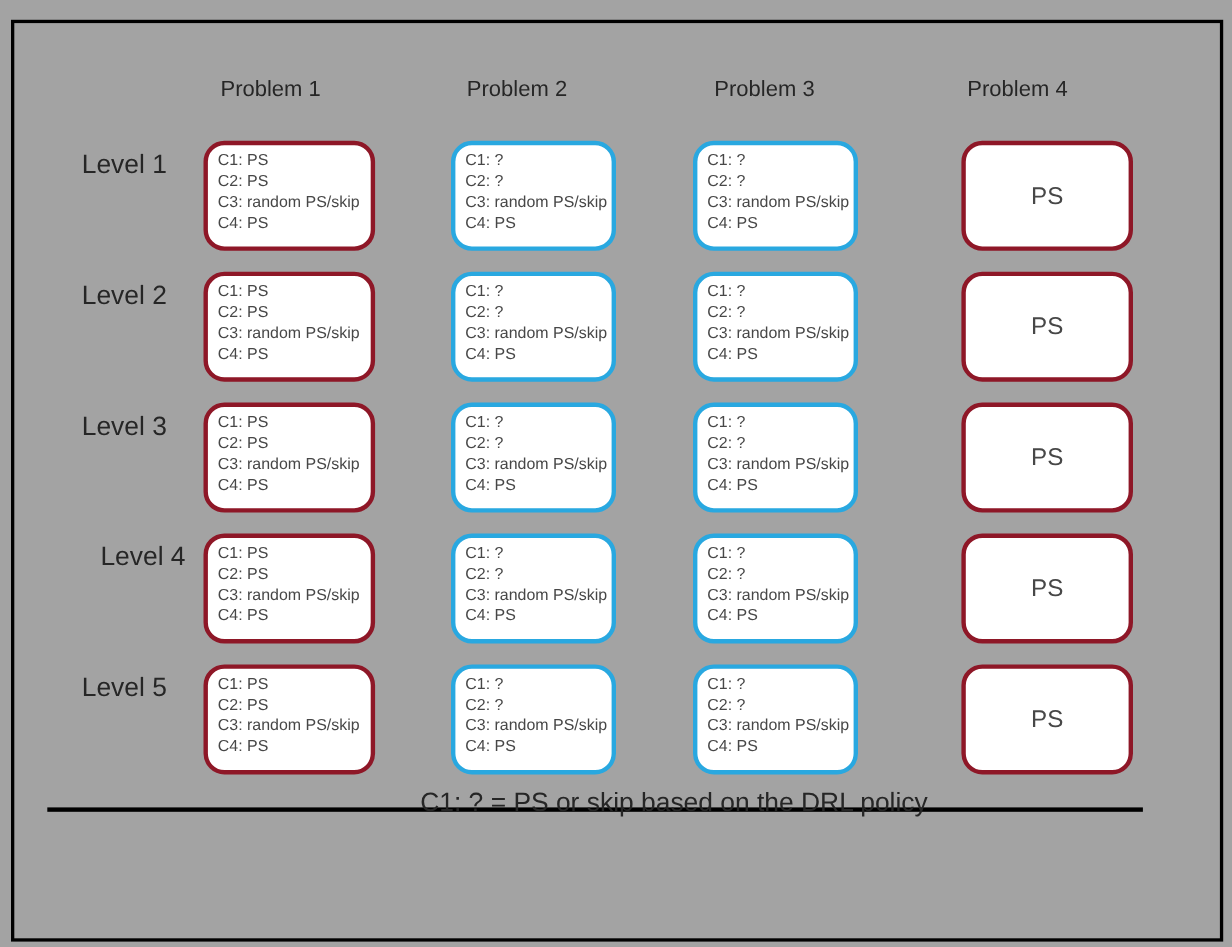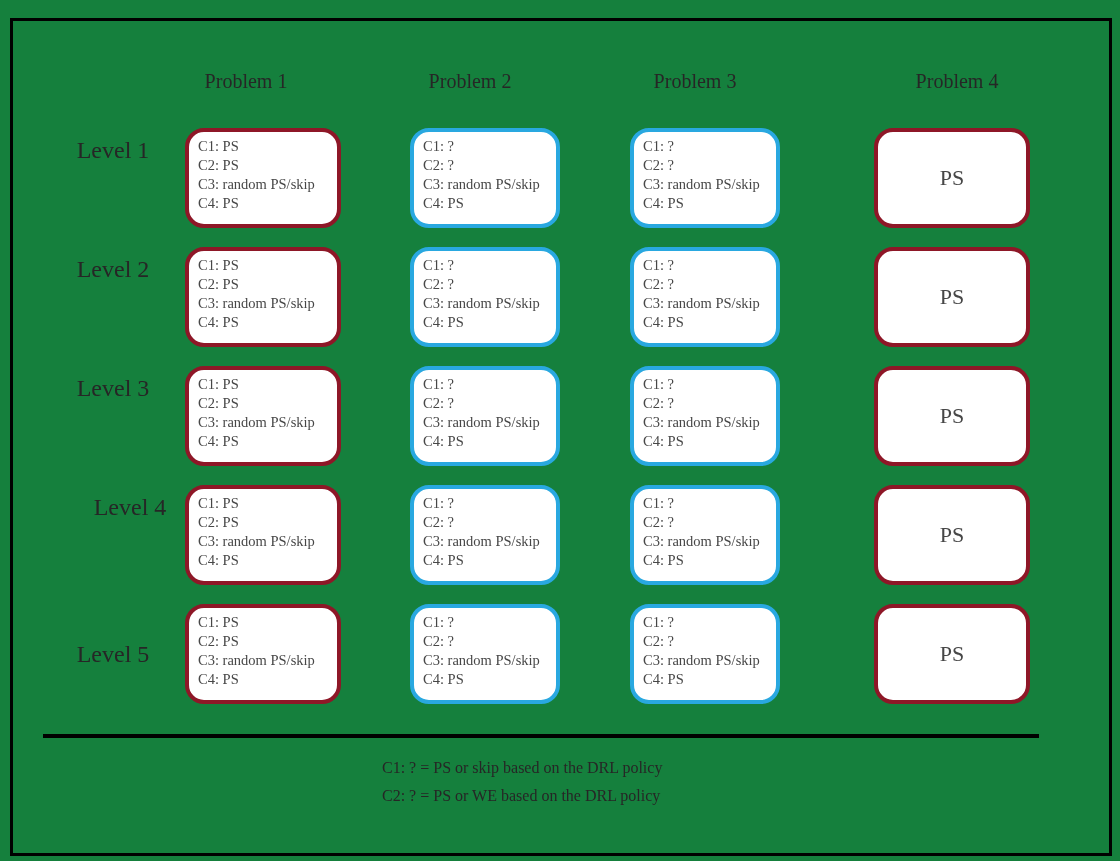--- a/index.html
+++ b/index.html
@@ -4,22 +4,22 @@
 <style>
   html, body {
     margin: 0;
     padding: 0;
     background: #ffffff;
   }
   #canvas {
     position: relative;
     width: 1120px;
     height: 861px;
-    background: #15803d;
-    font-family: Liberation Serif, serif;
+    background: #a3a3a3;
+    font-family: Liberation Sans, sans-serif;
     overflow: hidden;
   }
   .frame {
     position: absolute;
     left: 10px;
     top: 18px;
     width: 1102px;
     height: 838px;
     border: 3px solid #000000;
     box-sizing: border-box;
@@ -70,45 +70,45 @@
     position: absolute;
     left: 43px;
     top: 734px;
     width: 996px;
     height: 4px;
     background: #000000;
   }
   .legend {
     position: absolute;
     left: 382px;
-    top: 754px;
-    font-size: 16px;
+    top: 716px;
+    font-size: 24px;
     line-height: 28px;
     color: #262626;
     text-align: left;
     white-space: nowrap;
   }
 </style>
 </head>
 <body>
 
 <div id="canvas">
   <div class="frame"></div>
   <div id="headers">
       <div class="col-header" style="left: 156px; width: 180px;">Problem 1</div>
       <div class="col-header" style="left: 380px; width: 180px;">Problem 2</div>
       <div class="col-header" style="left: 605px; width: 180px;">Problem 3</div>
-      <div class="col-header" style="left: 867px; width: 180px;">Problem 4</div>
+      <div class="col-header" style="left: 835px; width: 180px;">Problem 4</div>
     </div>
   <div id="row-labels">
       <div class="row-label" style="left: 60px; width: 106px; top: 137px;">Level 1</div>
       <div class="row-label" style="left: 60px; width: 106px; top: 256px;">Level 2</div>
       <div class="row-label" style="left: 60px; width: 106px; top: 375px;">Level 3</div>
       <div class="row-label" style="left: 77px; width: 106px; top: 494px;">Level 4</div>
-      <div class="row-label" style="left: 60px; width: 106px; top: 613px; margin-top: 28px;">Level 5</div>
+      <div class="row-label" style="left: 60px; width: 106px; top: 613px;">Level 5</div>
     </div>
   <div id="grid">
       <div class="cell text-cell" style="left: 185px; top: 128px; width: 156px; height: 100px; border-color: rgb(142, 23, 39);">
         <div class="cell-line">C1: PS</div>
         <div class="cell-line">C2: PS</div>
         <div class="cell-line">C3: random PS/skip</div>
         <div class="cell-line">C4: PS</div>
       </div>
       <div class="cell text-cell" style="left: 410px; top: 128px; width: 150px; height: 100px; border-color: rgb(41, 168, 224);">
         <div class="cell-line">C1: ?</div>
@@ -196,15 +196,14 @@
         <div class="cell-line">C1: ?</div>
         <div class="cell-line">C2: ?</div>
         <div class="cell-line">C3: random PS/skip</div>
         <div class="cell-line">C4: PS</div>
       </div>
       <div class="cell center-cell" style="left: 874px; top: 604px; width: 156px; height: 100px; border-color: rgb(142, 23, 39);">PS</div>
     </div>
   <div class="separator"></div>
   <div class="legend">
     <div>C1: ? = PS or skip based on the DRL policy</div>
-    <div>C2: ? = PS or WE based on the DRL policy</div>
   </div>
 </div>
 
 </body></html>

